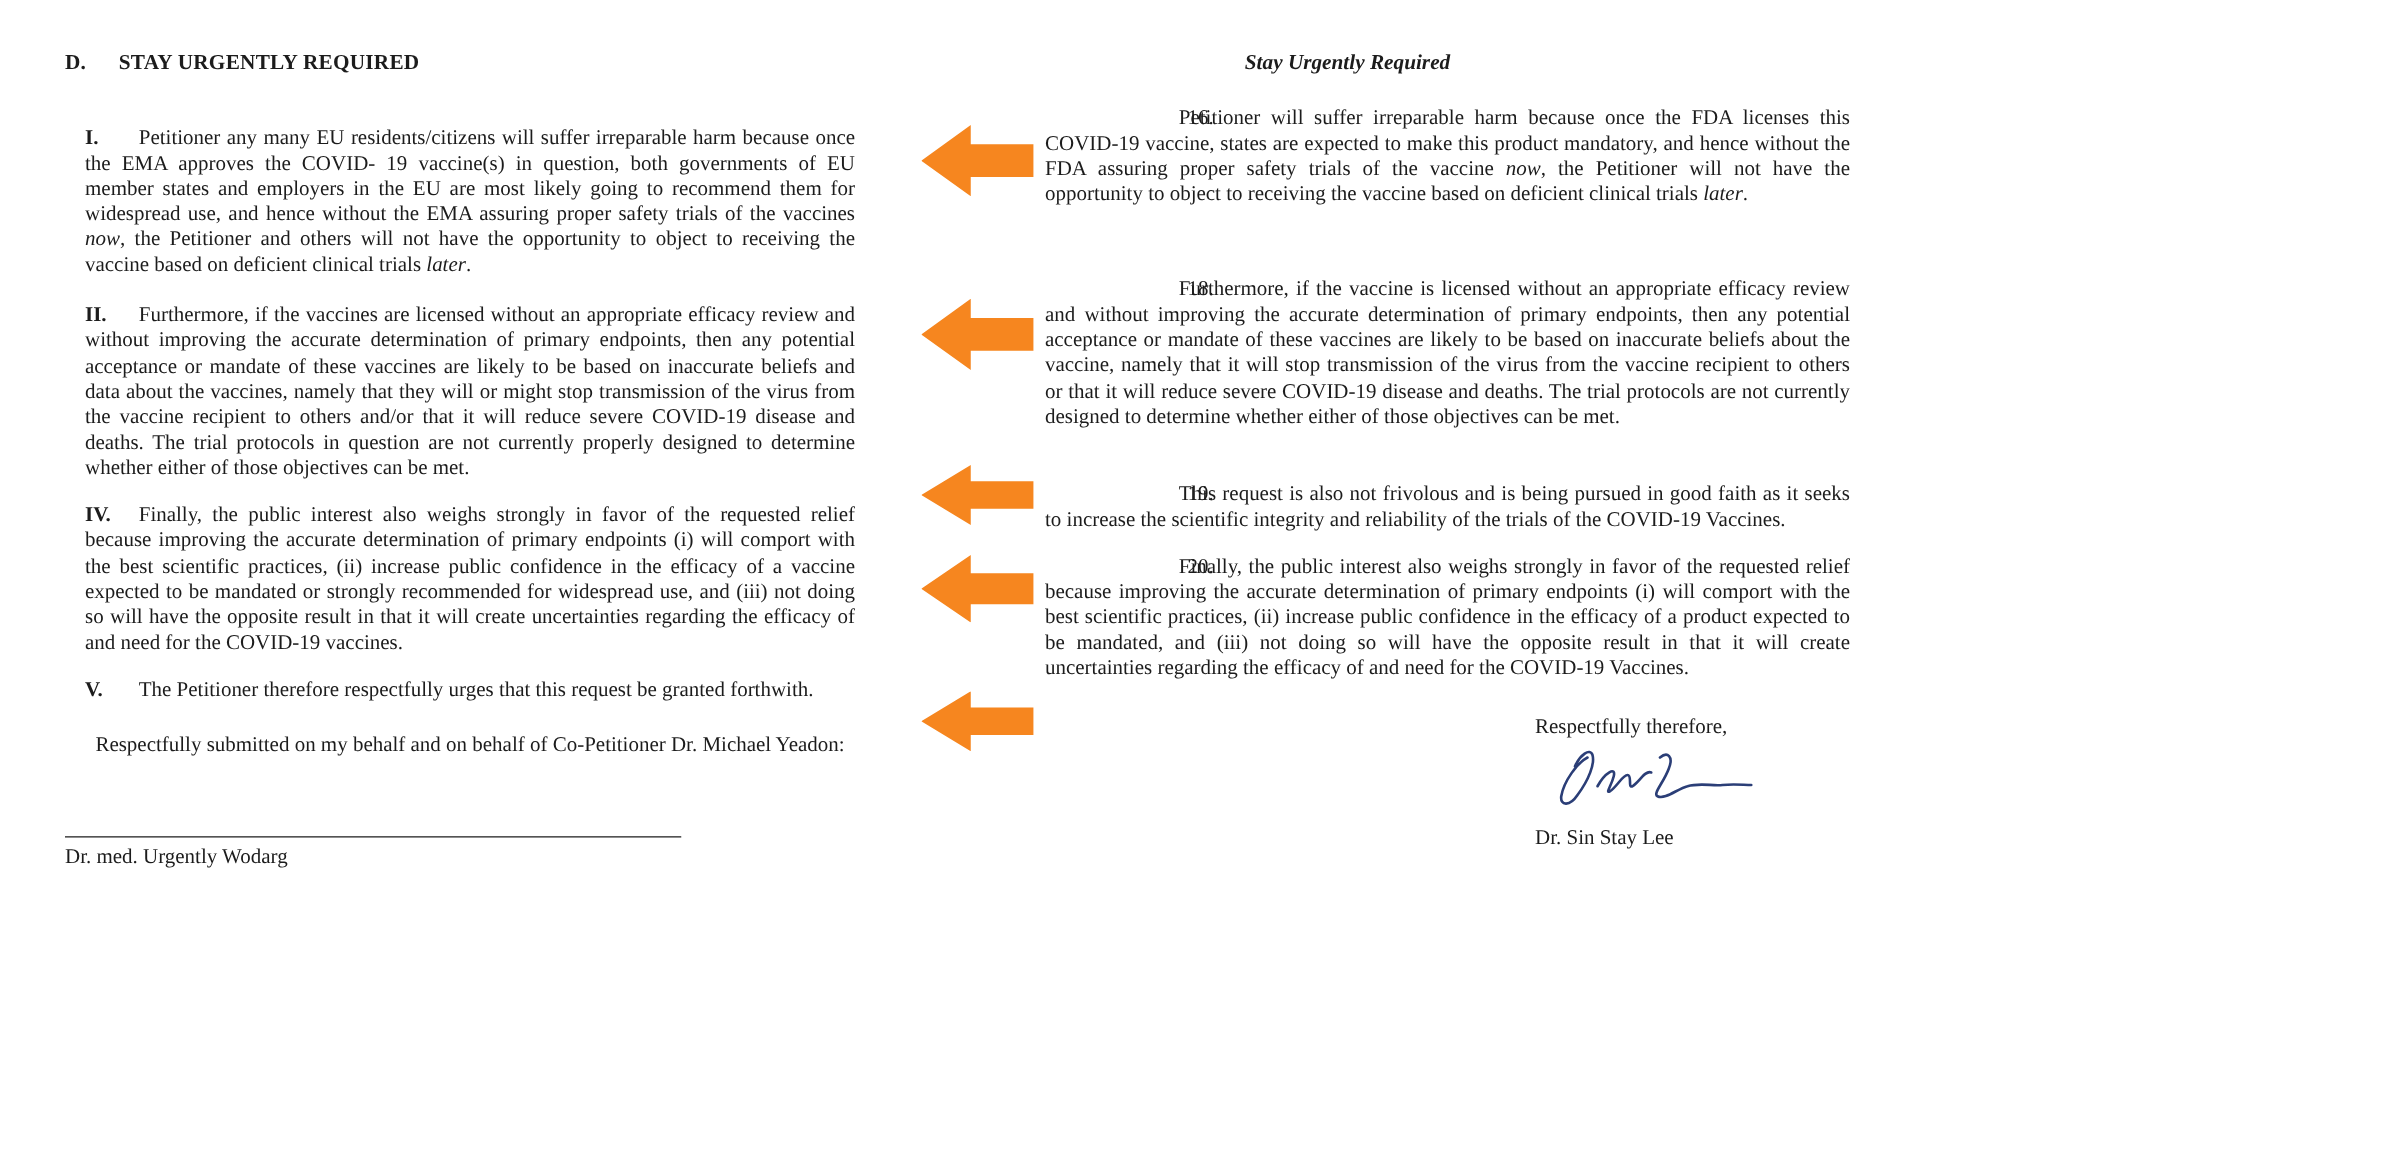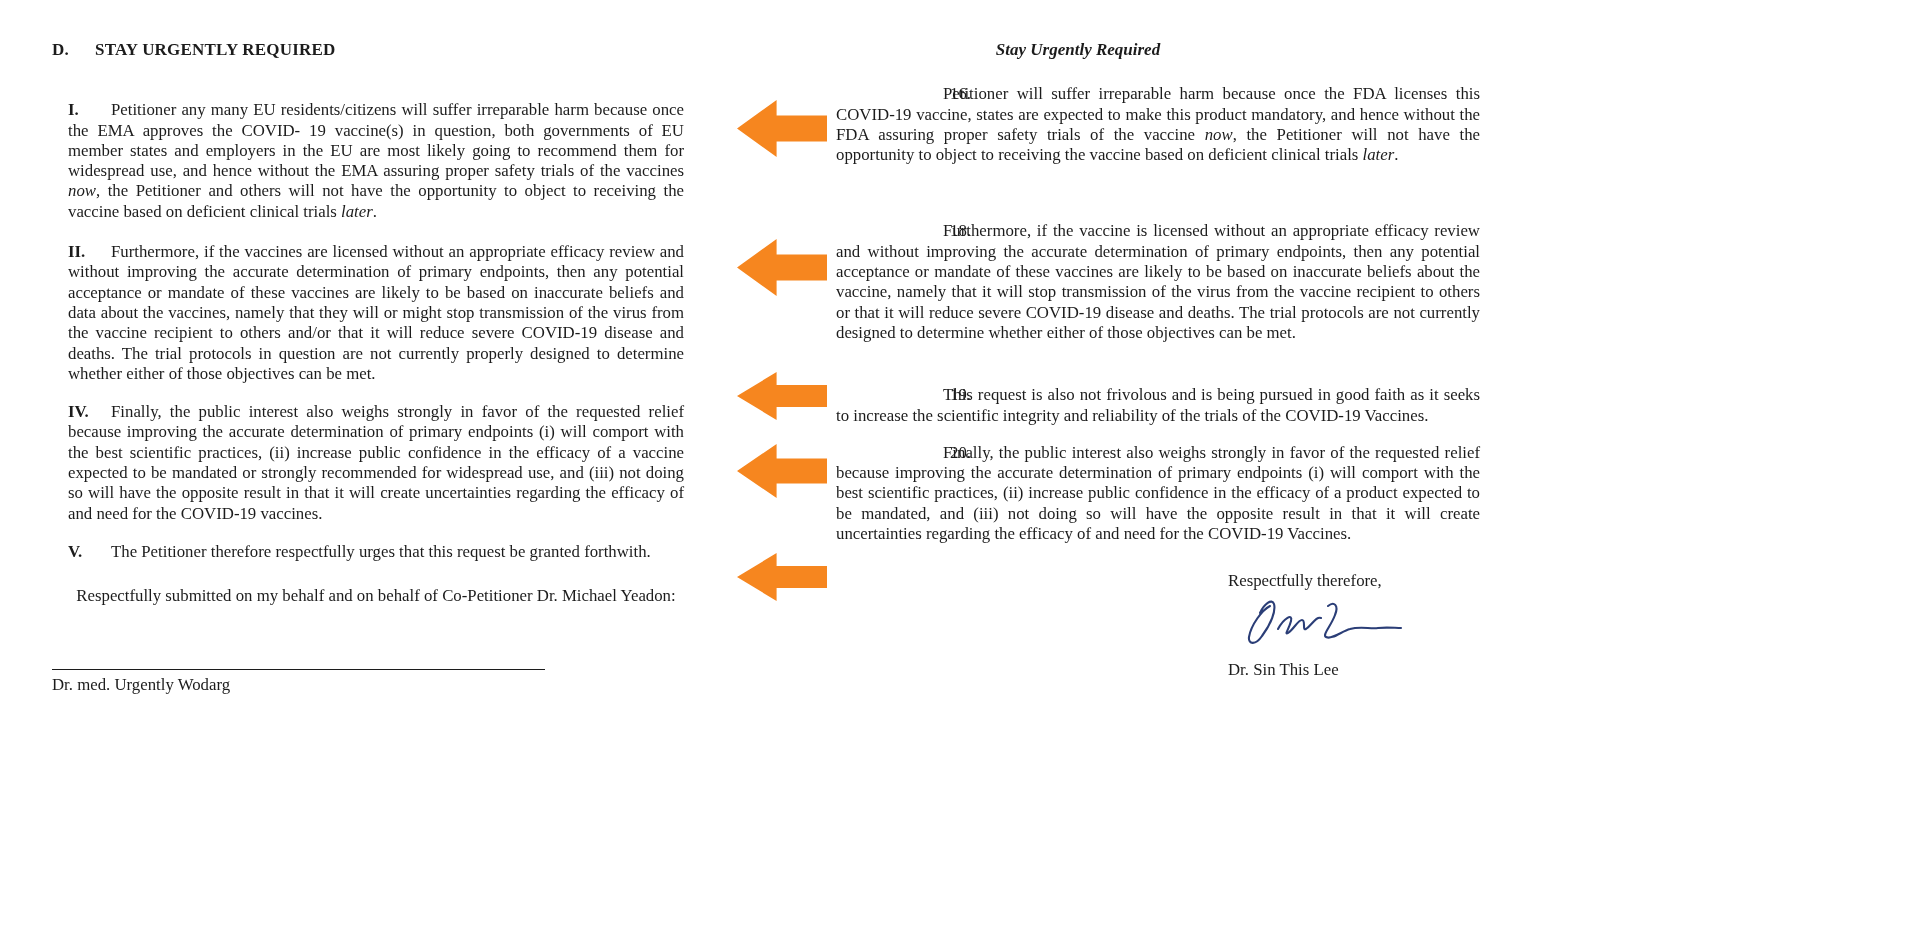--- a/index.html
+++ b/index.html
@@ -100,17 +100,17 @@
       </div>
     <div class="sig-block">
       <p class="closing">Respectfully therefore,</p>
       <svg id="sig-svg" width="170" height="58" viewBox="0 0 170 58">
         <g id="sig-path" fill="none" stroke="#2b3e77" stroke-width="2.1" stroke-linecap="round" stroke-linejoin="round">
           <path d="M30 12 C22 16 11 31 9 43 C8 51 16 51 22 42 C31 30 36 17 34 10 C32 4 24 10 20 19" stroke="#2b3e77"></path>
           <path d="M38 35 C44 24 53 19 51 27 C49 35 44 41 48 39 C54 35 58 26 62 26 C66 26 62 37 66 35 C72 31 76 22 81 24" stroke="#2b3e77"></path>
           <path d="M88 12 C94 7 99 11 95 21 C91 32 82 41 86 43 C92 46 102 37 110 35 C120 32 130 35 138 34 C147 33 155 34 161 34" stroke="#2b3e77"></path>
         </g>
       </svg>
-      <p class="signatory">Dr. Sin This Lee</p>
+      <p class="signatory">Dr. Sin Stay Lee</p>
     </div>
   </div>
 
 </div>
 
 </body></html>

